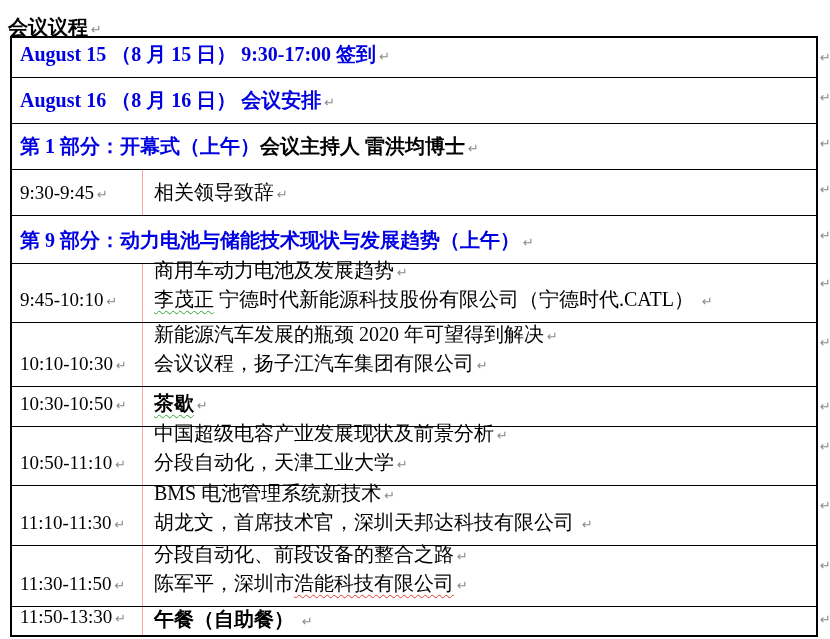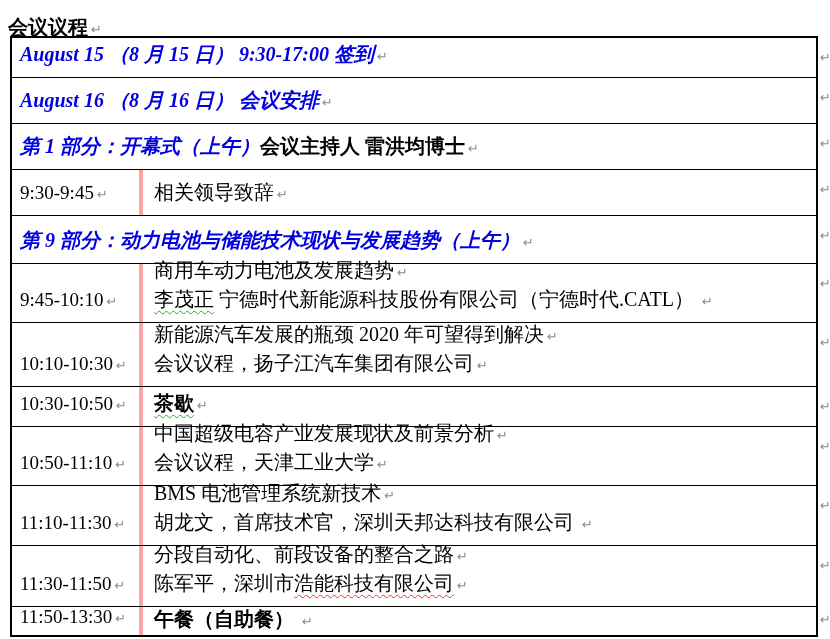--- a/index.html
+++ b/index.html
@@ -30,21 +30,21 @@
     position: relative;
     display: flex;
     align-items: stretch;
     box-sizing: border-box;
   }
   .row + .row { border-top: 1px solid #000000; }
 
   .time-cell {
     flex: 0 0 131px;
     box-sizing: border-box;
-    border-right: 4px solid #fca5a5;
+    border-right: 1px solid #fca5a5;
     display: flex;
     align-items: flex-end;
     padding: 0 0 7px 8px;
     font-size: 19px;
     line-height: 26px;
     white-space: nowrap;
   }
 
   .content-cell {
     flex: 1 1 auto;
@@ -60,21 +60,21 @@
     box-sizing: border-box;
     display: flex;
     align-items: flex-end;
     padding: 0 4px 7px 8px;
     font-size: 20px;
   }
 
   .line { line-height: 27px; white-space: nowrap; }
 
   .bold { font-weight: bold; }
-  .blue { color: #0000E0; font-style: italic; }
+  .blue { color: #0000E0; }
 
   .sq-green {
     text-decoration: underline;
     text-decoration-style: wavy;
     text-decoration-color: #2ea836;
     text-decoration-thickness: 1px;
     text-underline-offset: 4px;
   }
   .sq-red {
     text-decoration: underline;
@@ -184,21 +184,21 @@
       </div>
       <span class="row-end-mark">↵</span>
     </div>
 
     <div class="row" style="height:59px">
       <div class="time-cell">
         <span><span>10:50-11:10</span><span class="pmark">↵</span></span>
       </div>
       <div class="content-cell">
         <div class="line"><span>中国超级电容产业发展现状及前景分析</span><span class="pmark">↵</span></div>
-        <div class="line"><span>会议议程，天津工业大学</span><span class="pmark">↵</span></div>
+        <div class="line"><span>分段自动化，天津工业大学</span><span class="pmark">↵</span></div>
       </div>
       <span class="row-end-mark">↵</span>
     </div>
 
     <div class="row" style="height:60px">
       <div class="time-cell">
         <span><span>11:10-11:30</span><span class="pmark">↵</span></span>
       </div>
       <div class="content-cell">
         <div class="line"><span>BMS 电池管理系统新技术</span><span class="pmark">↵</span></div>

